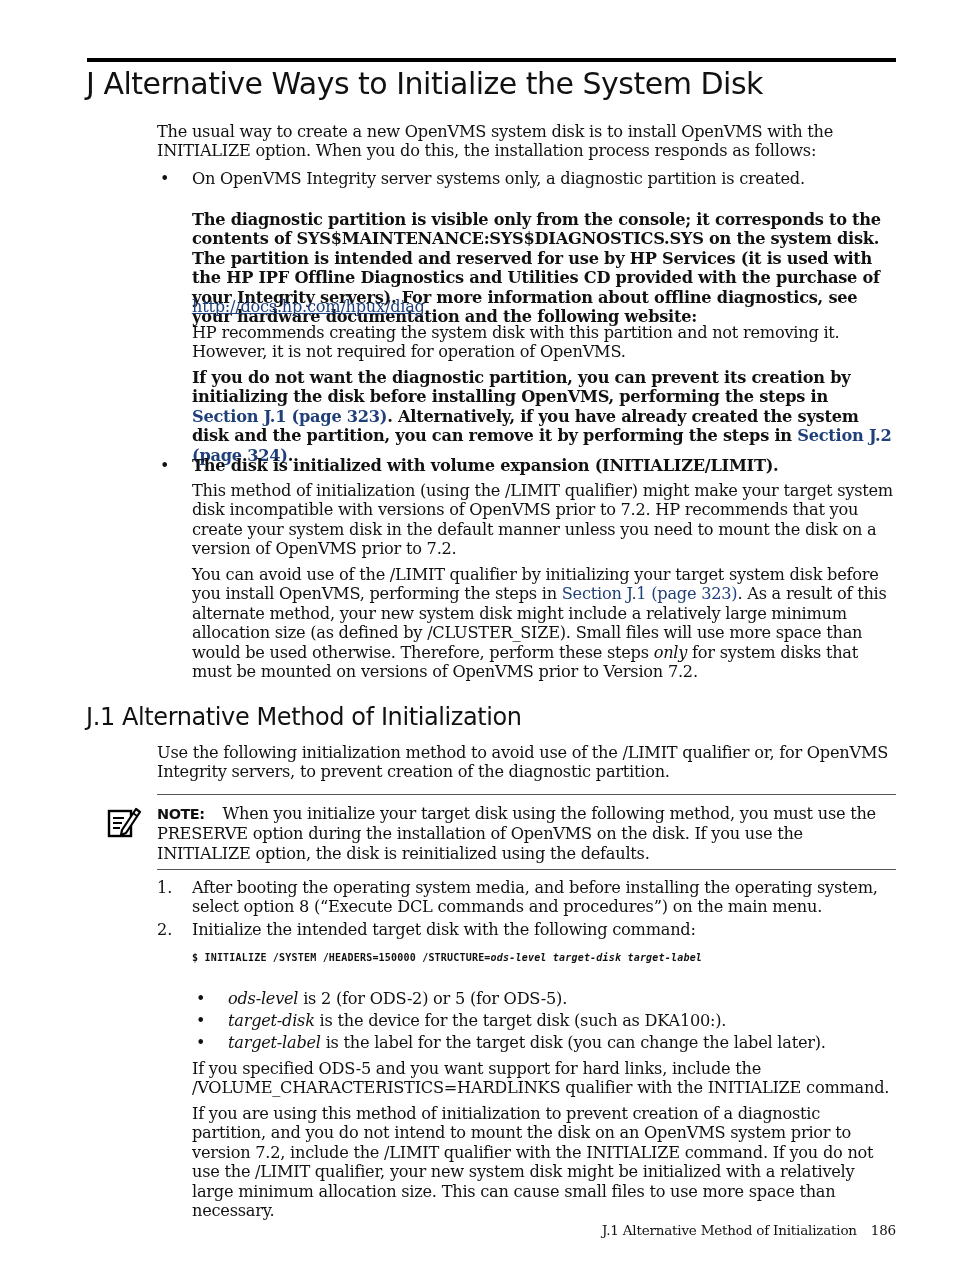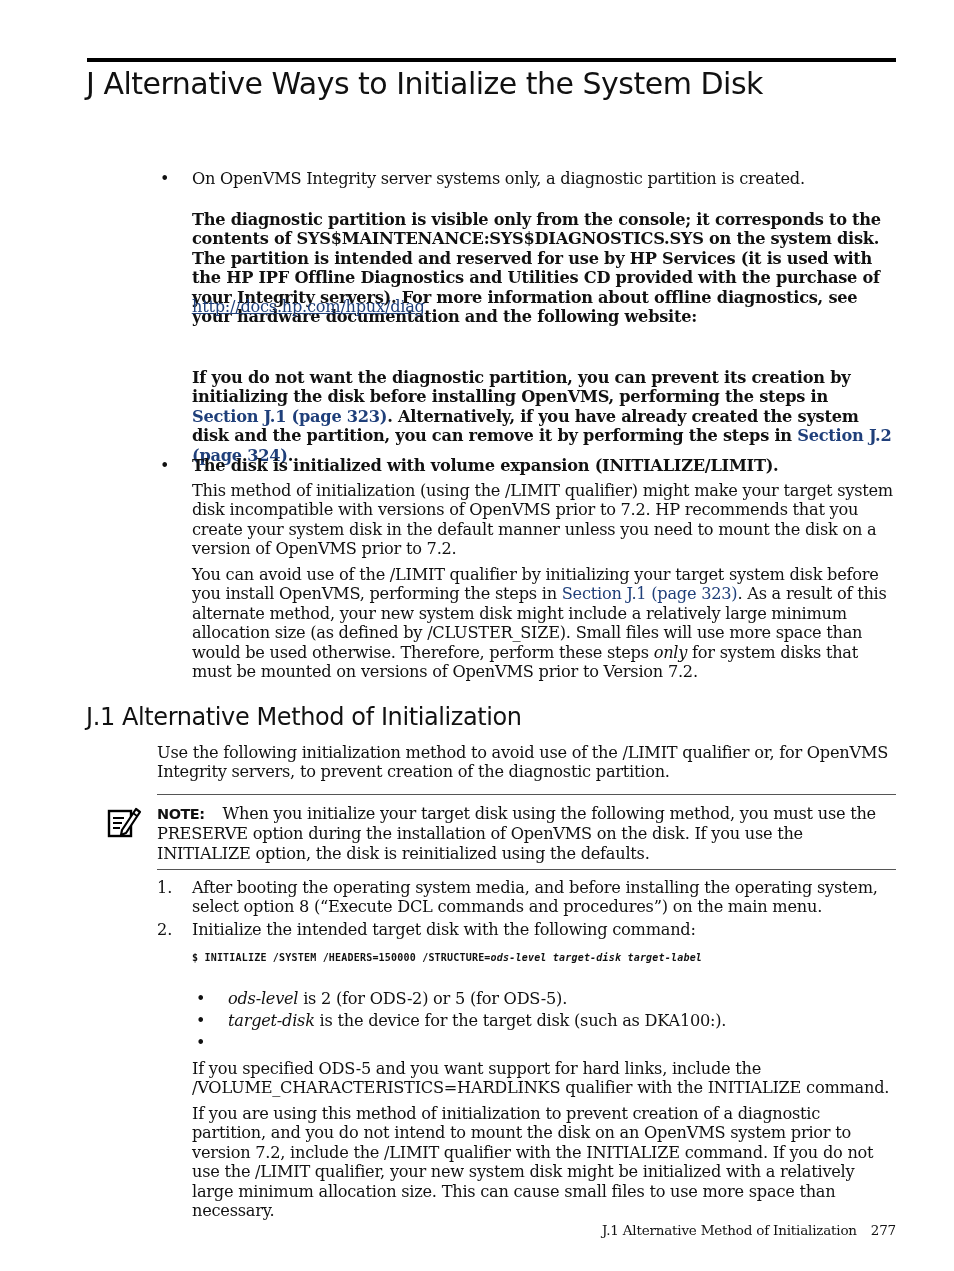--- a/index.html
+++ b/index.html
@@ -49,30 +49,36 @@
   .footer .pg { margin-left: 14px; }
 </style>
 </head>
 <body>
 
 <div class="page">
 
   <div class="top-rule"></div>
   <h1 class="chapter-title">J Alternative Ways to Initialize the System Disk</h1>
 
+  <div class="block" style="top:122px;">
+    <p>The usual way to create a new OpenVMS system disk is to install OpenVMS with the INITIALIZE option. When you do this, the installation process responds as follows:</p>
+  </div>
 
   <span class="bullet" style="top:169px;">•</span>
   <div class="sub" style="top:169px;">
     <p>On OpenVMS Integrity server systems only, a diagnostic partition is created.</p>
   </div>
   <div class="sub" style="top:210px;font-weight:bold;">
     <p>The diagnostic partition is visible only from the console; it corresponds to the contents of SYS$MAINTENANCE:SYS$DIAGNOSTICS.SYS on the system disk. The partition is intended and reserved for use by HP Services (it is used with the HP IPF Offline Diagnostics and Utilities CD provided with the purchase of your Integrity servers). For more information about offline diagnostics, see your hardware documentation and the following website:</p>
   </div>
   <div class="sub" style="top:297px;">
     <p><a class="url" href="#">http://docs.hp.com/hpux/diag</a></p>
+  </div>
+  <div class="sub" style="top:323px;">
+    <p>HP recommends creating the system disk with this partition and not removing it. However, it is not required for operation of OpenVMS.</p>
   </div>
   <div class="sub" style="top:368px;font-weight:bold;">
     <p>
       <span>If you do not want the diagnostic partition, you can prevent its creation by initializing the disk before installing OpenVMS, performing the steps in </span><a class="xref" href="#">Section J.1 (page 323)</a><span>. Alternatively, if you have already created the system disk and the partition, you can remove it by performing the steps in </span><a class="xref" href="#">Section J.2 (page 324)</a><span>.</span>
     </p>
   </div>
 
   <span class="bullet" style="top:456px;">•</span>
   <div class="sub" style="top:456px;font-weight:bold;">
     <p>The disk is initialized with volume expansion (INITIALIZE/LIMIT).</p>
@@ -122,25 +128,28 @@
 
   <span class="bullet2" style="top:989px;">•</span>
   <div class="sub" style="top:989px; left:228px; width:670px;">
     <p><em>ods-level</em><span> is 2 (for ODS-2) or 5 (for ODS-5).</span></p>
   </div>
   <span class="bullet2" style="top:1011px;">•</span>
   <div class="sub" style="top:1011px; left:228px; width:670px;">
     <p><em>target-disk</em><span> is the device for the target disk (such as DKA100:).</span></p>
   </div>
   <span class="bullet2" style="top:1033px;">•</span>
+  <div class="sub" style="top:1033px; left:228px; width:670px;">
+    <p><em>target-label</em><span> is the label for the target disk (you can change the label later).</span></p>
+  </div>
 
   <div class="sub" style="top:1059px;">
     <p>If you specified ODS-5 and you want support for hard links, include the /VOLUME_CHARACTERISTICS=HARDLINKS qualifier with the INITIALIZE command.</p>
   </div>
   <div class="sub" style="top:1104px;">
     <p>If you are using this method of initialization to prevent creation of a diagnostic partition, and you do not intend to mount the disk on an OpenVMS system prior to version 7.2, include the /LIMIT qualifier with the INITIALIZE command. If you do not use the /LIMIT qualifier, your new system disk might be initialized with a relatively large minimum allocation size. This can cause small files to use more space than necessary.</p>
   </div>
 
   <div class="footer">
-    <span>J.1 Alternative Method of Initialization</span><span class="pg">277</span>
+    <span>J.1 Alternative Method of Initialization</span><span class="pg">186</span>
   </div>
 
 </div>
 
 </body></html>

